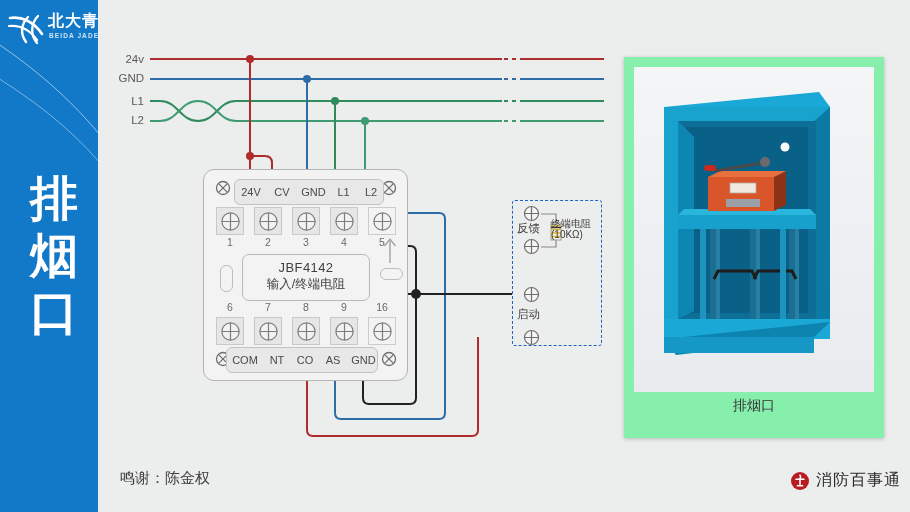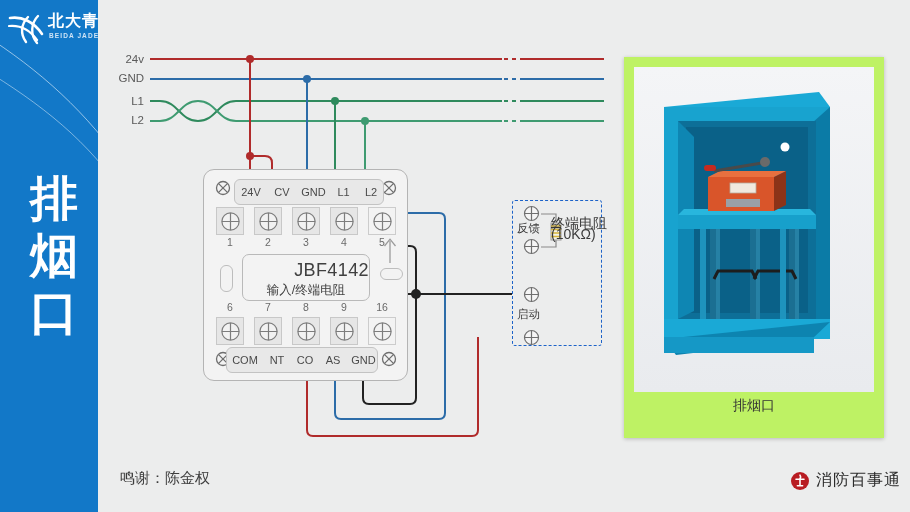--- a/index.html
+++ b/index.html
@@ -78,21 +78,21 @@
   .num-row.bot{top:131px;}
   .num-row .n{
     position:absolute;top:0;width:28px;text-align:center;font-size:10.5px;
     color:#6a6a6a;font-family:"Liberation Sans",sans-serif;
   }
   .body-box{
     position:absolute;left:38px;top:84px;width:128px;height:47px;
     border:1.4px solid #b9b9b9;border-radius:7px;background:#f3f3f3;
     box-sizing:border-box;text-align:center;
   }
-  .body-box .l1{font-size:18px;color:#404040;margin-top:5px;letter-spacing:.4px;text-align:right;}
+  .body-box .l1{font-size:13px;color:#404040;margin-top:5px;letter-spacing:.4px;}
   .body-box .l2{font-size:12.5px;color:#404040;margin-top:1px;}
   .lug{position:absolute;width:11px;height:25px;border:1.3px solid #bdbdbd;border-radius:6px;}
   .lug.left{left:16px;top:95px;}
   .pill{
     position:absolute;left:176px;top:98px;width:21px;height:10px;
     border:1.3px solid #bdbdbd;border-radius:6px;
   }
   .arrow-up{position:absolute;left:178px;top:66px;width:16px;height:28px;}
   .x-screw{position:absolute;width:16px;height:16px;}
 
@@ -100,28 +100,28 @@
   .dashbox{
     position:absolute;left:414px;top:200px;width:90px;height:146px;
     border:1.6px dashed #1d63c8;border-radius:3px;box-sizing:border-box;
   }
   .dev-term{position:absolute;width:17px;height:17px;}
   .dev-label{
     position:absolute;font-size:11.5px;color:#3a3a3a;white-space:nowrap;
     font-family:"Liberation Sans",sans-serif;
   }
   .res-label{
-    position:absolute;left:453px;top:218px;font-size:14px;color:#3a3a3a;
+    position:absolute;left:453px;top:218px;font-size:10px;color:#3a3a3a;
     line-height:11px;white-space:nowrap;font-family:"Liberation Sans",sans-serif;
   }
 
   
   .photo-card{
     position:absolute;left:526px;top:57px;width:260px;height:381px;
-    background:#bef264;box-shadow:0 1px 4px rgba(0,0,0,.22);
+    background:#86efac;box-shadow:0 1px 4px rgba(0,0,0,.22);
   }
   .photo-inner{position:absolute;left:10px;top:10px;width:240px;height:325px;overflow:hidden;background:#f0f1f3;}
   .photo-cap{
     position:absolute;left:0;top:340px;width:260px;text-align:center;
     font-size:14px;color:#333333;
   }
 
   
   .credit{position:absolute;left:120px;top:469px;font-size:15px;color:#3d3d3d;}
   .brand{position:absolute;left:790px;top:470px;height:24px;}

